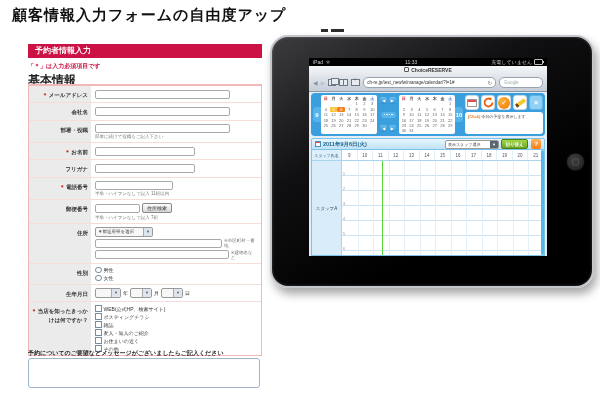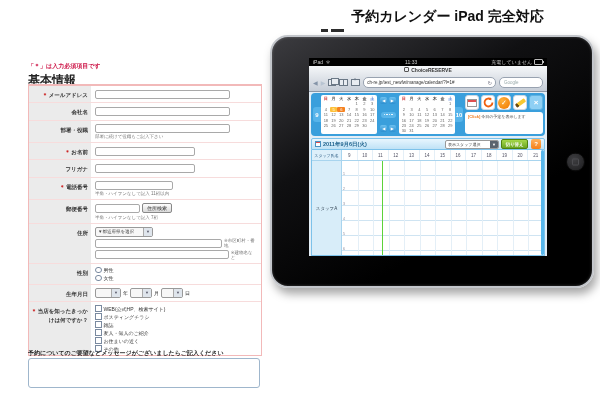--- a/index.html
+++ b/index.html
@@ -142,20 +142,22 @@
   .rownum{font-size:3.5px;color:#889;padding-left:1px;line-height:1.6;}
   .vline{position:absolute;top:0;bottom:0;width:1px;background:#e4eff7;}
   .nowline{position:absolute;left:19.6%;top:0;bottom:0;width:1.5px;background:#5cd23a;}
   .g-scroll{position:absolute;right:0;top:0;bottom:0;width:3px;background:#57b7ec;border-radius:2px;}
 </style>
 </head>
 <body>
 
 <div class="stage">
 
+  <div class="lp-title">顧客情報入力フォームの自由度アップ</div>
+  <div class="form-banner">予約者情報入力</div>
   <div class="req-note">「＊」は入力必須項目です</div>
   <div class="sec-head">基本情報</div>
   <div class="form-table">
       <div class="frow">
         <div class="flabel"><span class="req">＊</span><span>メールアドレス</span></div>
         <div class="fval">
           <div class="tinput" style="width: 135px;"></div>
         </div>
       </div>
       <div class="frow">
@@ -278,21 +280,20 @@
           <div class="opt">
             <span class="cb"></span>
             <span>その他</span>
           </div>
         </div>
       </div>
     </div>
   <div class="msg-label">予約についてのご要望などメッセージがございましたらご記入ください</div>
   <div class="msg-area"></div>
 
-  <div class="rp-title">予約カレンダー iPad 完全対応</div>
   <div class="frag f1"></div>
   <div class="frag f2"></div>
 
   <div class="ipad">
     <div class="home-btn"></div>
     <div class="screen">
 
       <div class="sbar">
         <span class="sb-left">
           <span>iPad</span>

